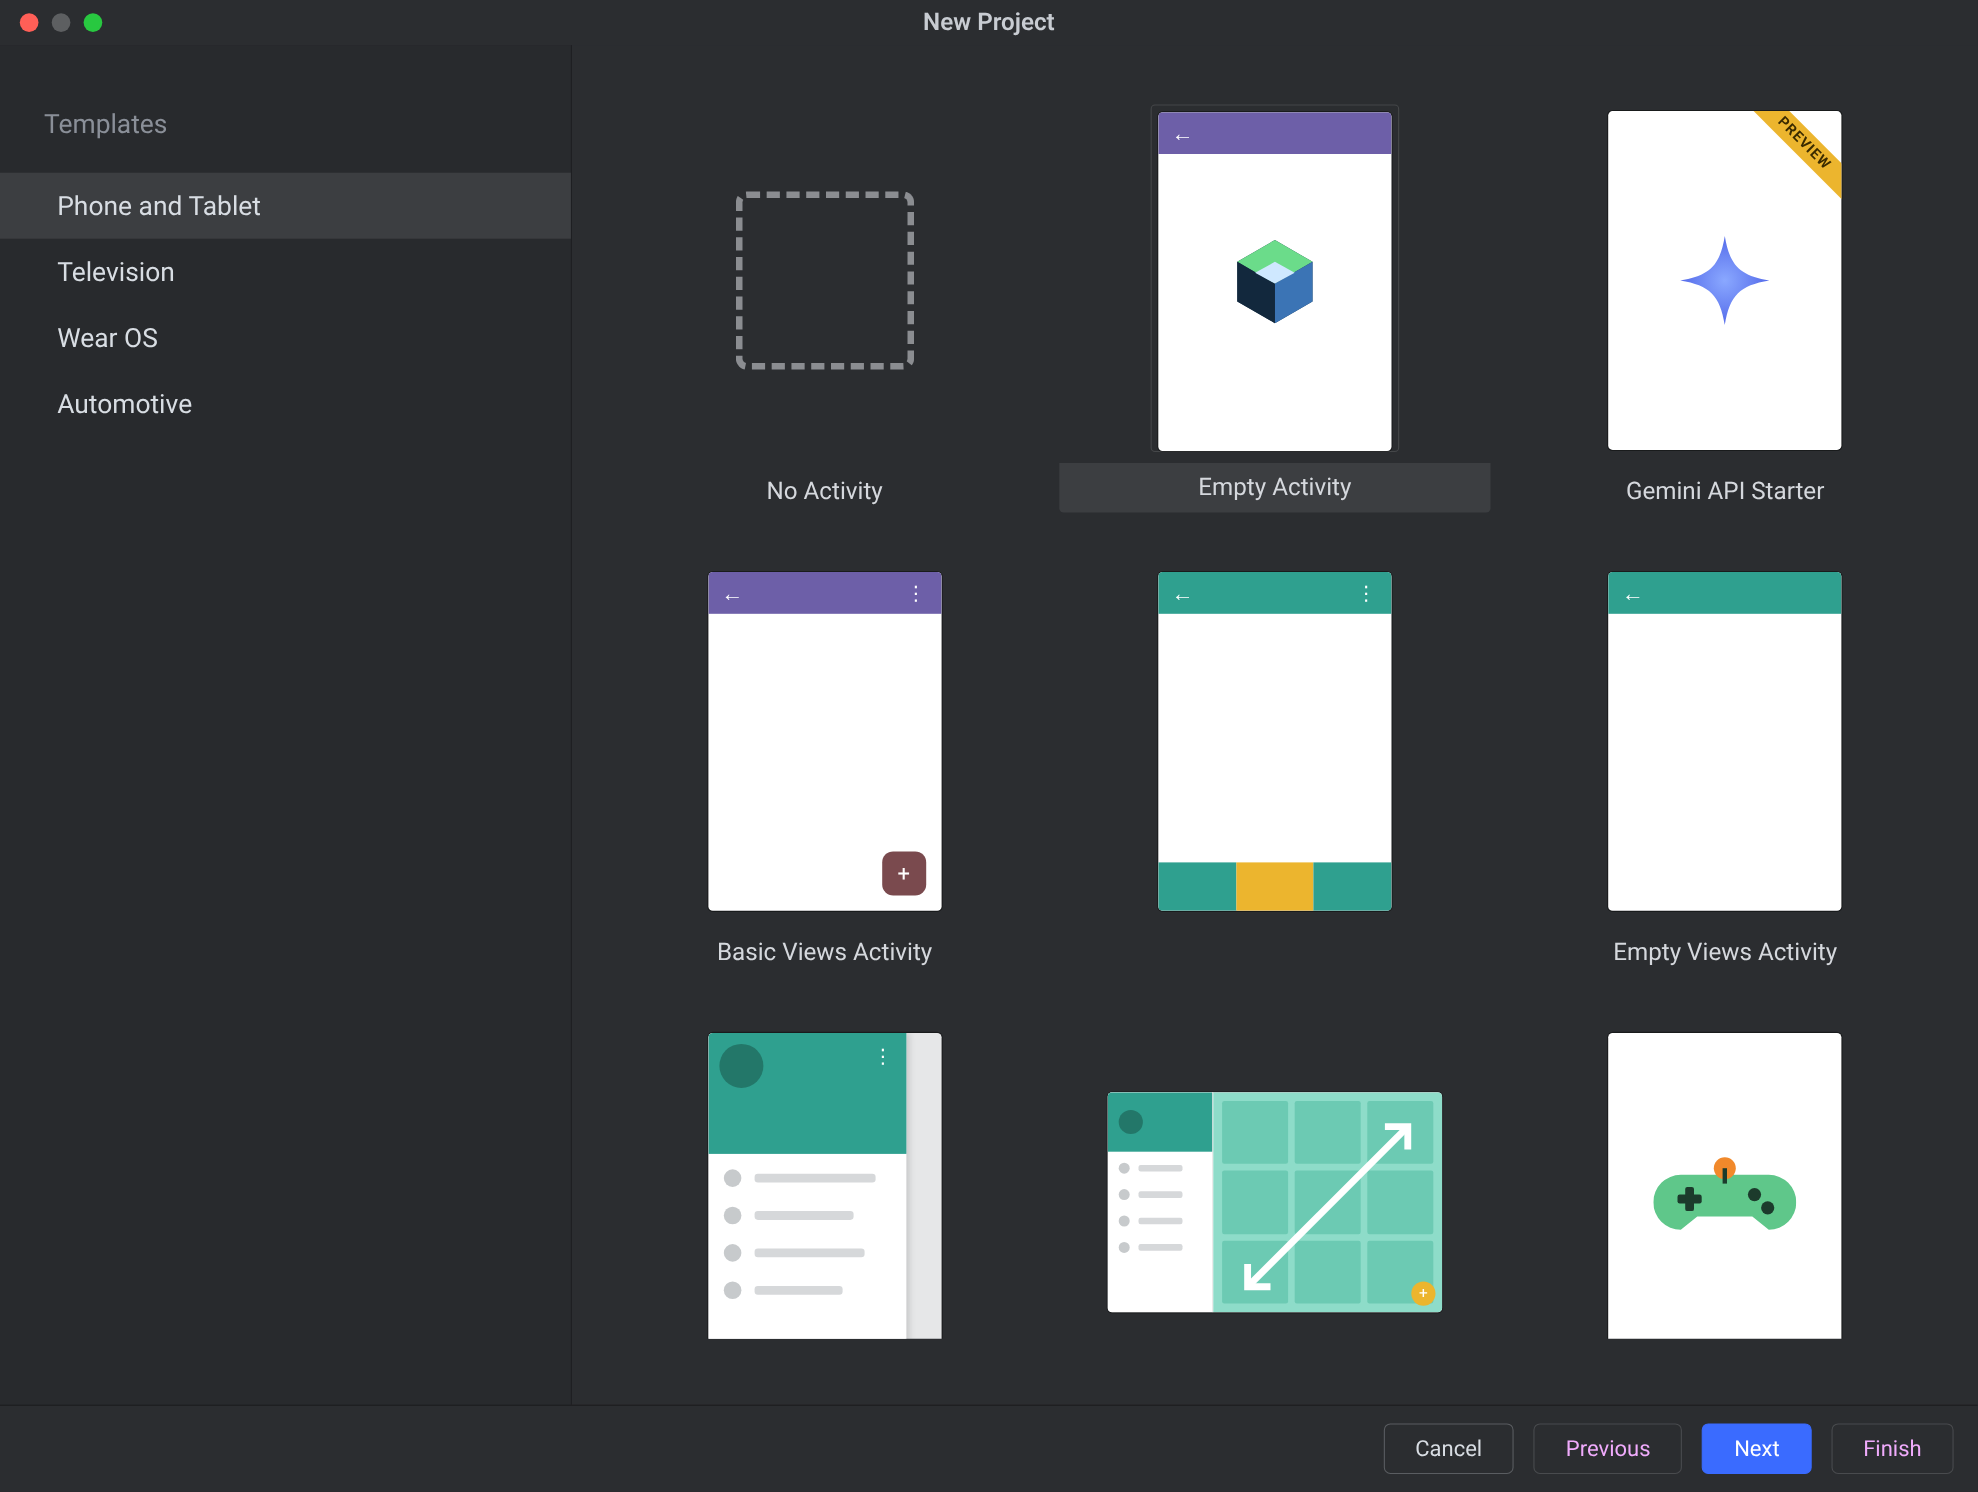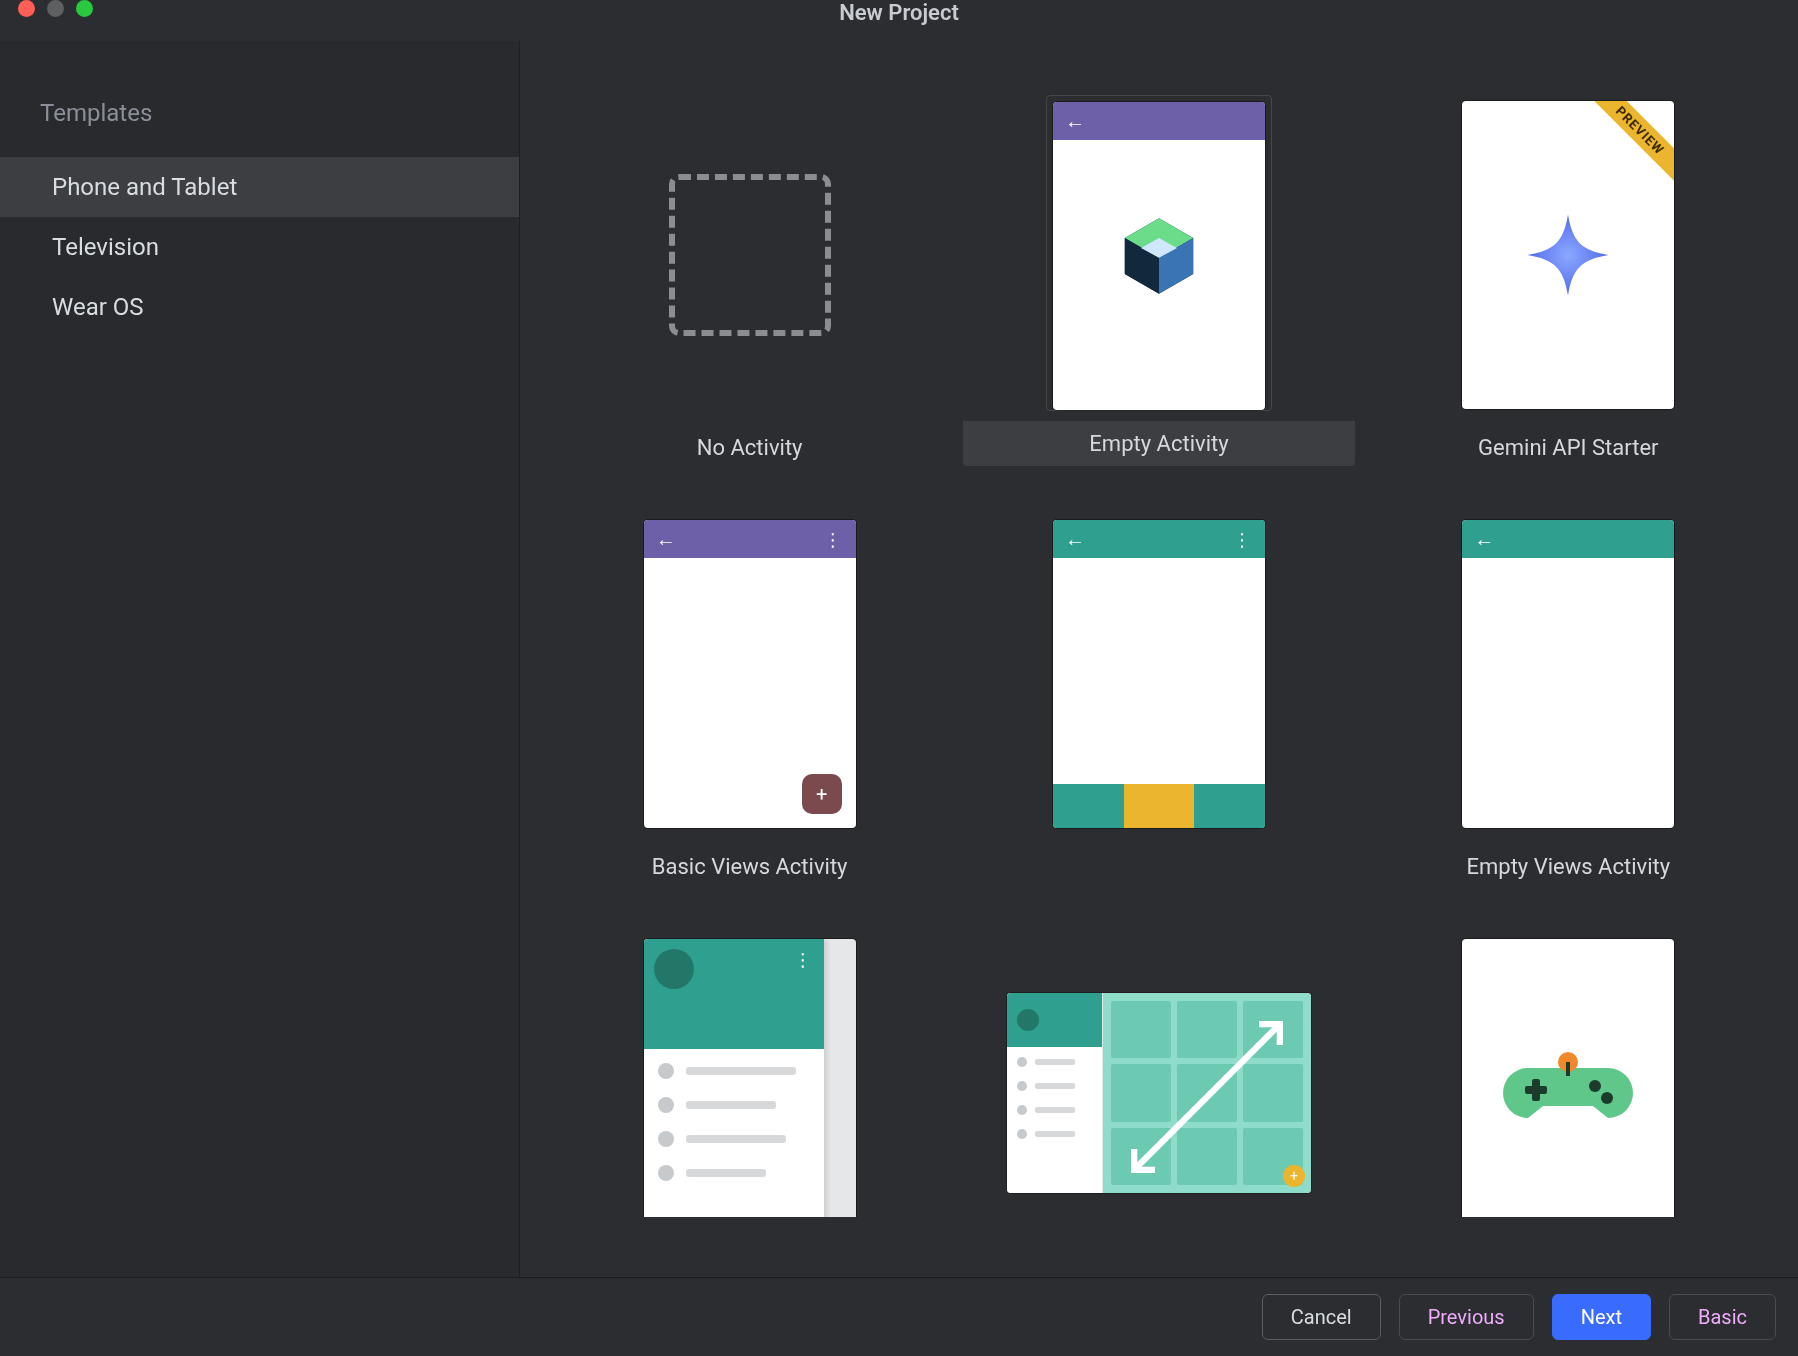--- a/index.html
+++ b/index.html
@@ -29,21 +29,21 @@
     color:var(--txt);
     width:1798px;
     height:1356px;
     overflow:hidden;
     position:relative;
     box-sizing:border-box;
   }
   .titlebar{
     height:40px;
     display:flex;
-    align-items:flex-start;
+    align-items:center;
     position:relative;
     background:var(--bg);
     border-bottom:1px solid #00000000;
   }
   .traffic-lights{display:flex;gap:12px;padding-left:18px;}
   .dot{width:17px;height:17px;border-radius:50%;}
   .dot-red{background:#ff5f57;}
   .dot-grey{background:#5d5f61;}
   .dot-green{background:#28c840;}
   .titlebar-title{
@@ -208,20 +208,23 @@
     <div class="sidebar-header">Templates</div>
     <div class="sidebar-item selected">
       <span>Phone and Tablet</span>
     </div>
     <div class="sidebar-item">
       <span>Television</span>
     </div>
     <div class="sidebar-item">
       <span>Wear OS</span>
     </div>
+    <div class="sidebar-item">
+      <span>Automotive</span>
+    </div>
   </div>
 
   <div class="content">
     <div class="grid">
 
       <div class="cell">
         <div class="card-wrap">
           <div class="no-activity">
             <div class="dashed-box"></div>
           </div>
@@ -417,15 +420,15 @@
   <div class="btn">
     <span>Cancel</span>
   </div>
   <div class="btn disabled">
     <span>Previous</span>
   </div>
   <div class="btn primary">
     <span>Next</span>
   </div>
   <div class="btn disabled">
-    <span>Basic</span>
+    <span>Finish</span>
   </div>
 </div>
 
 </body></html>

